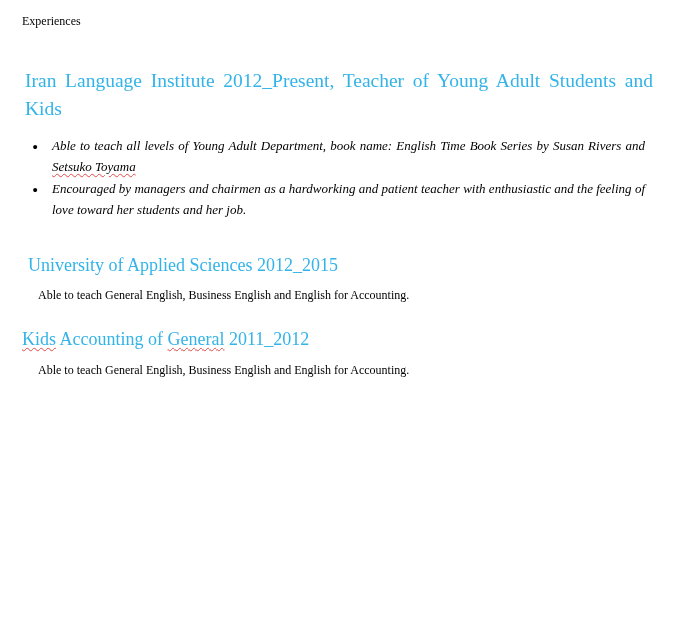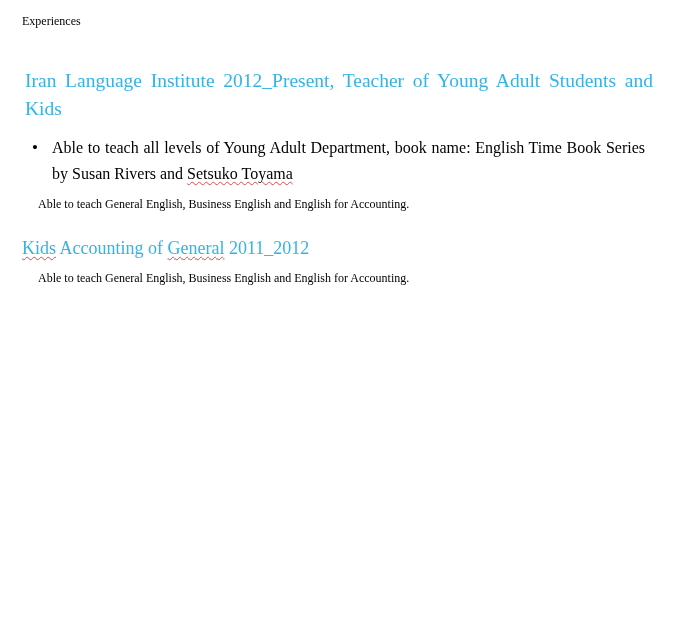--- a/index.html
+++ b/index.html
@@ -47,25 +47,26 @@
     line-height: 1.45;
     margin: 22px 22px 0 22px;
   }
   ul.bullets {
     margin: 12px 30px 0 22px;
     padding: 0 0 0 30px;
     list-style: none;
   }
   ul.bullets li {
     position: relative;
-    font-size: 16px;
+    font-size: 13px;
     line-height: 1.62;
     text-align: justify;
     text-justify: inter-word;
     margin-bottom: 1px;
+    font-style: italic;
   }
   ul.bullets li::before {
     content: "\2022";
     position: absolute;
     left: -20px;
     top: -1px;
     font-size: 17px;
   }
   .body-text {
     font-size: 12px;
@@ -84,22 +85,24 @@
 <body>
 
 <div class="page">
 
   <div class="section-title">Experiences</div>
 
   <div class="job-heading">Iran Language Institute 2012_Present, Teacher of Young Adult Students and Kids</div>
 
   <ul class="bullets">
     <li><span> Able to teach all levels of Young Adult Department, book name: English Time Book Series by Susan Rivers and </span><span class="squiggle">Setsuko Toyama</span></li>
+    <li><span>Encouraged by managers and chairmen as a hardworking and patient teacher with enthusiastic and the feeling of love toward her students and her job.</span></li>
   </ul>
 
+  <div class="job-heading-2">University of Applied Sciences 2012_2015</div>
 
   <div class="body-text">Able to teach General English, Business English and English for Accounting.</div>
 
   <div class="job-heading-3"><span class="squiggle">Kids</span><span> Accounting of </span><span class="squiggle">General</span><span> 2011_2012</span></div>
 
   <div class="body-text">Able to teach General English, Business English and English for Accounting.</div>
 
 </div>
 
 </body></html>

